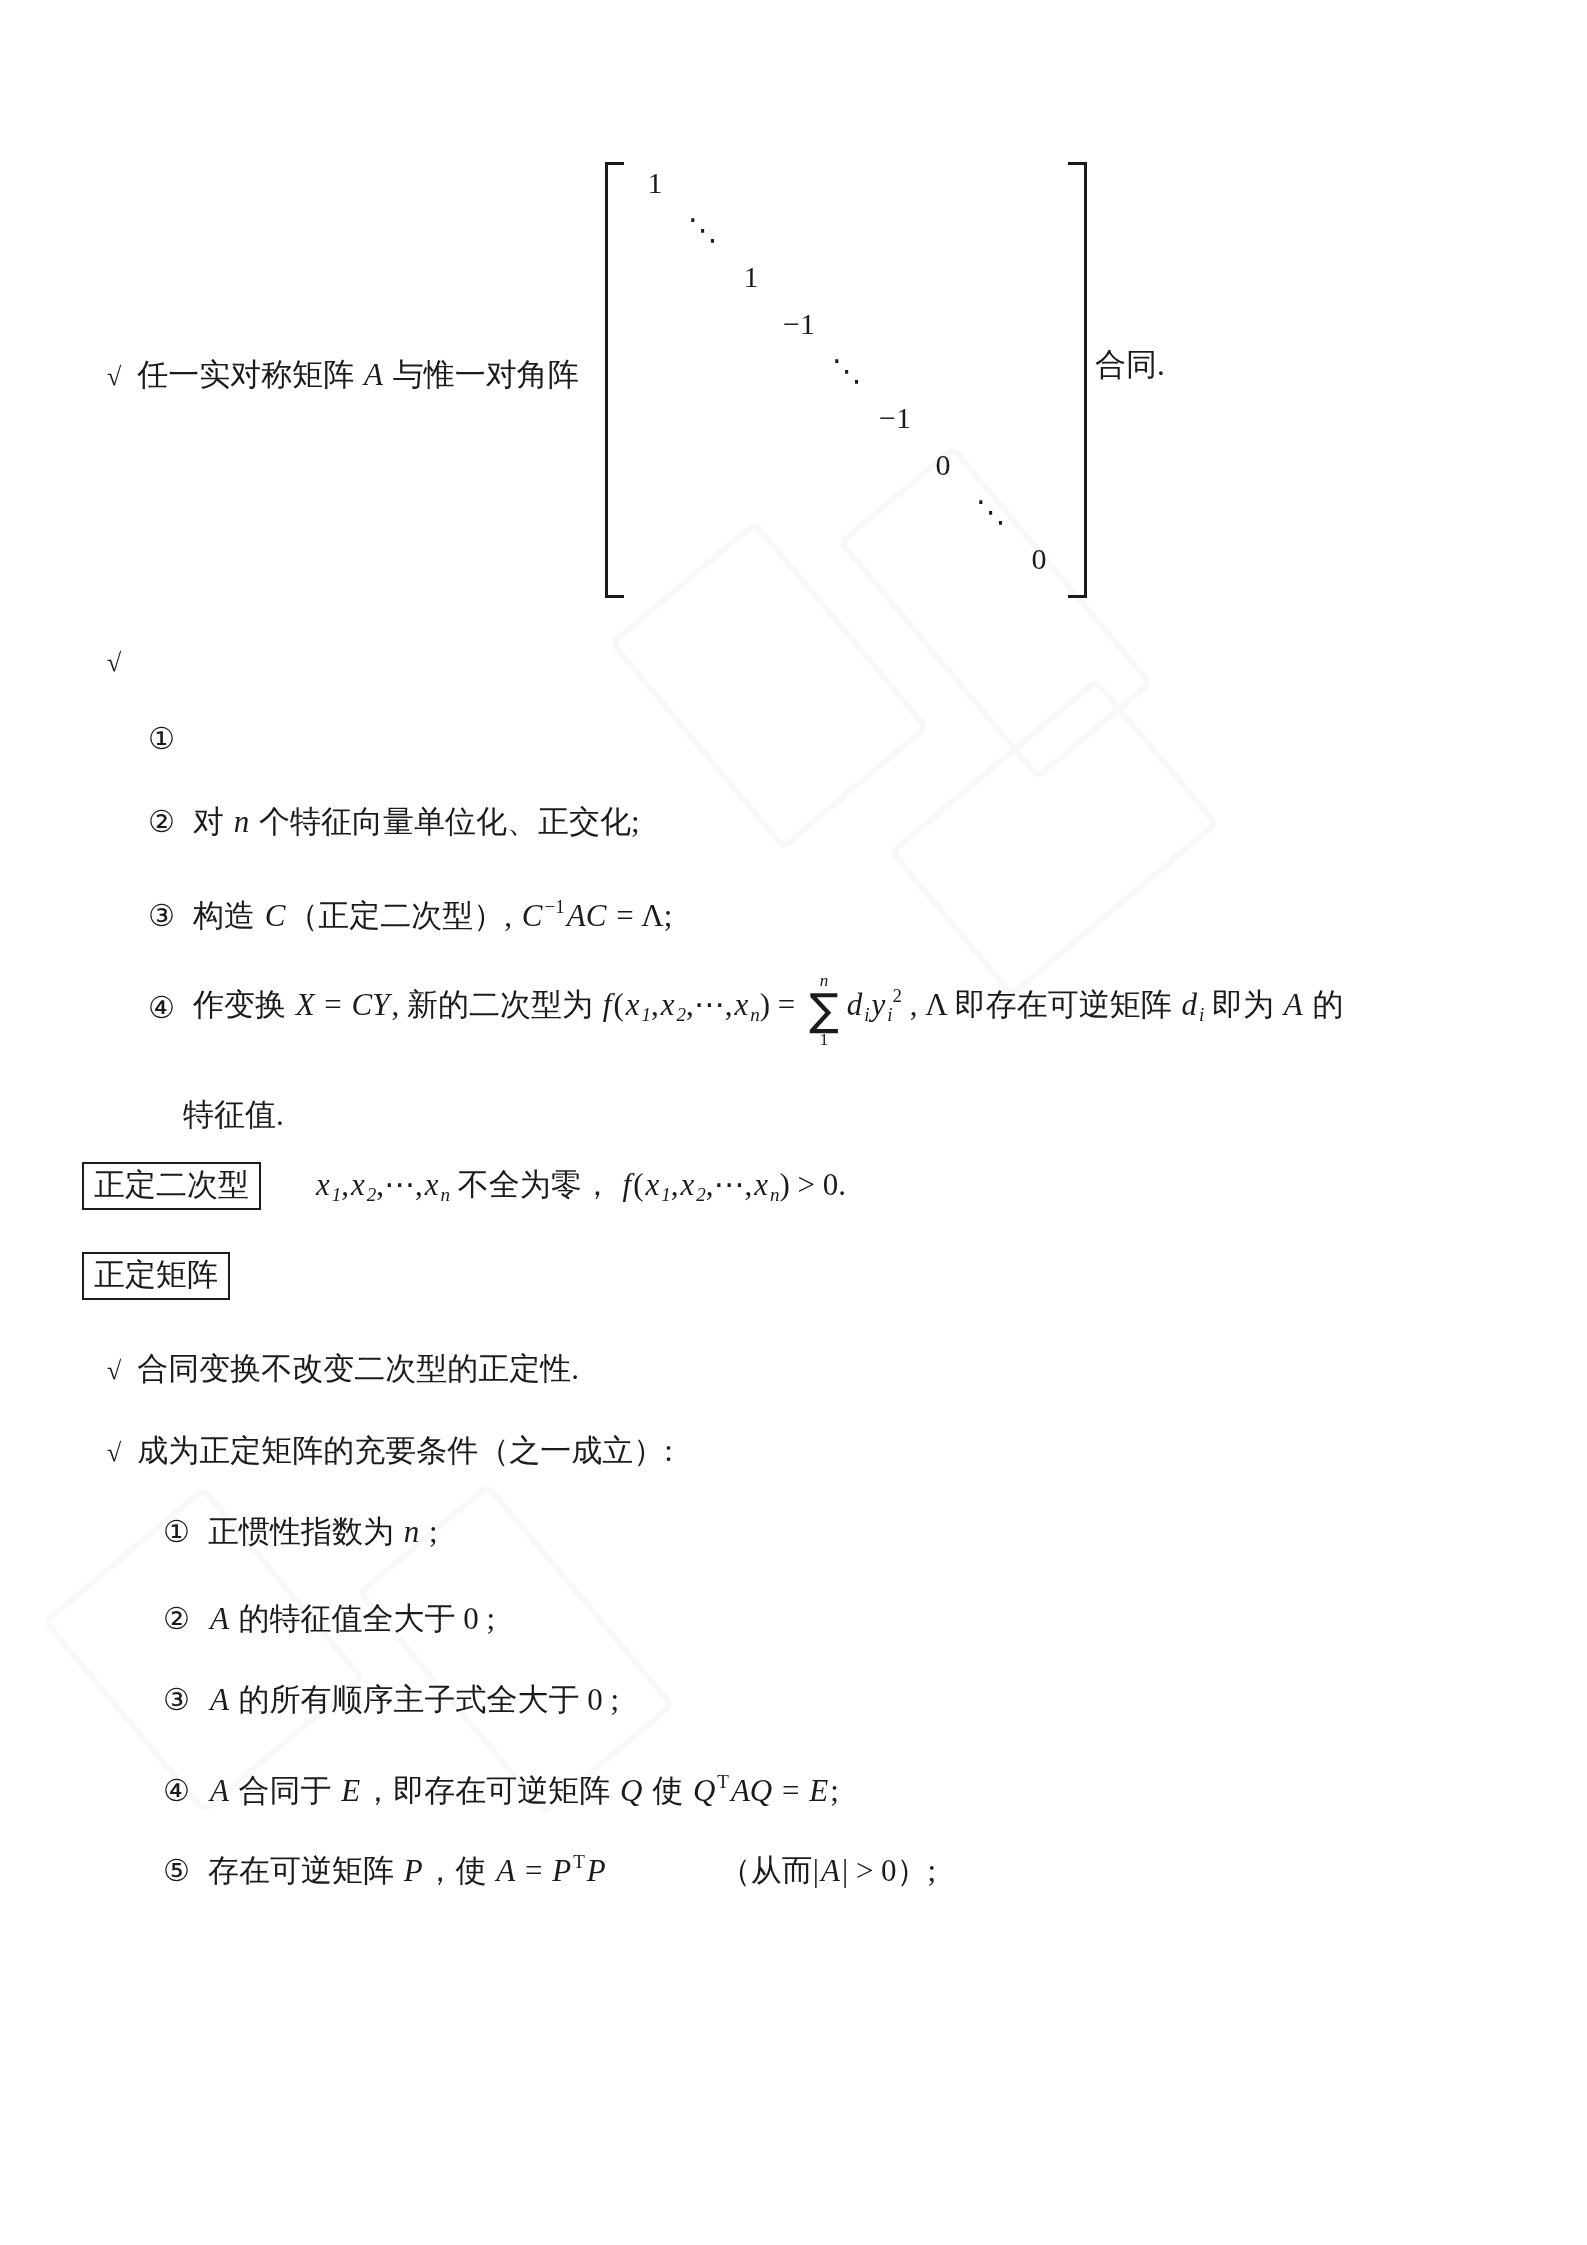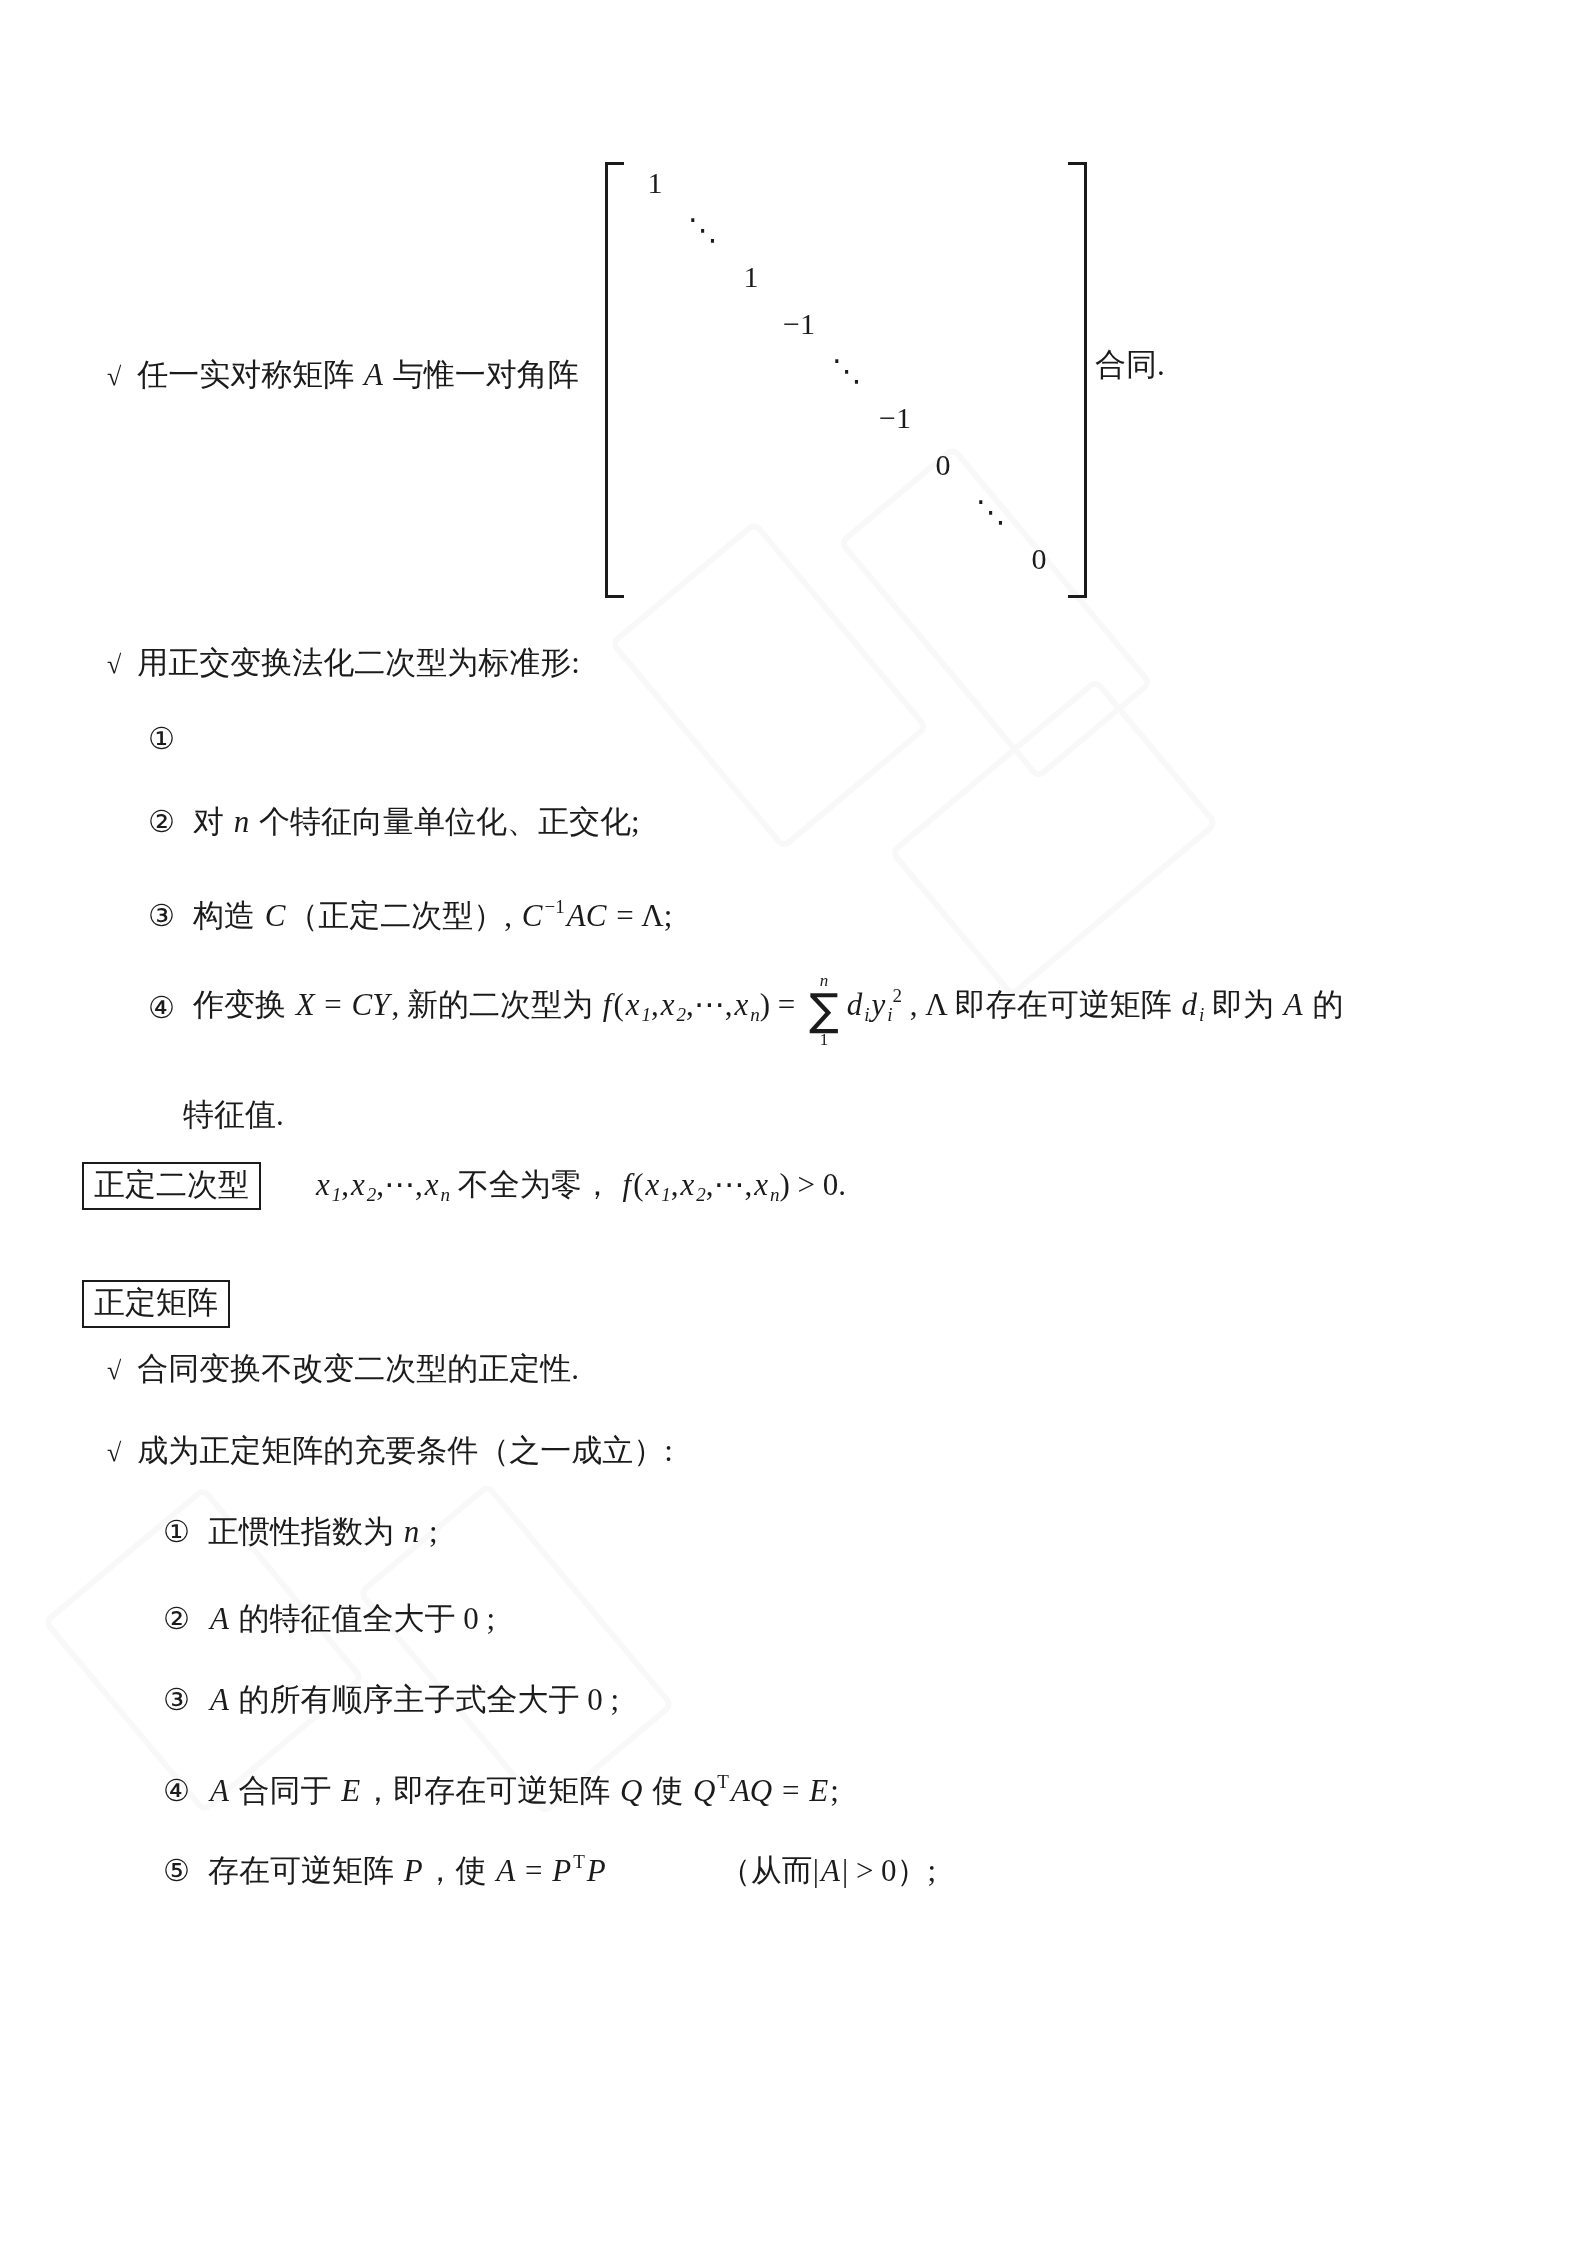--- a/index.html
+++ b/index.html
@@ -84,21 +84,20 @@
         <span class="mat-cell" style="left: 410px; top: 380px;">0</span>
       </span>
   </div>
 
   <div class="line" style="left:1095px;top:342px;">
     <span class="segs"><span class="sg-c">合同.</span></span>
   </div>
 
   <div class="line" style="left:107px;top:640px;">
     <span class="bullet">√</span>
-    <span class="segs"><span class="sg-c">用正交变换法化二次型为标准形:</span></span>
   </div>
 
   <div class="line" style="left:148px;top:716px;">
     <span class="num">①</span>
   </div>
   <div class="line" style="left:148px;top:799px;">
     <span class="num">②</span>
     <span class="segs"><span class="sg-c">对 </span><span class="sg-i">n</span><span class="sg-c"> 个特征向量单位化、正交化;</span></span>
   </div>
   <div class="line" style="left:148px;top:884px;">
@@ -115,21 +114,21 @@
   </div>
   <div class="line" style="left:183px;top:1092px;">
     <span class="segs"><span class="sg-c">特征值.</span></span>
   </div>
 
   <div class="line defline" style="left:82px;top:1162px;gap:27px;">
     <span class="defbox">正定二次型</span>
     <span class="segs"><span class="sg-i">x</span><span class="sg-sub">1</span><span class="sg-m">,</span><span class="sg-i">x</span><span class="sg-sub">2</span><span class="sg-m">,⋯,</span><span class="sg-i">x</span><span class="sg-sub">n</span><span class="sg-c"> 不全为零， </span><span class="sg-i">f</span><span class="sg-m">(</span><span class="sg-i">x</span><span class="sg-sub">1</span><span class="sg-m">,</span><span class="sg-i">x</span><span class="sg-sub">2</span><span class="sg-m">,⋯,</span><span class="sg-i">x</span><span class="sg-sub">n</span><span class="sg-m">) &gt; 0.</span></span>
   </div>
 
-  <div class="line defline" style="left:82px;top:1280px;">
+  <div class="line defline" style="left:82px;top:1252px;">
     <span class="defbox">正定矩阵</span>
   </div>
 
   <div class="line" style="left:107px;top:1346px;">
     <span class="bullet">√</span>
     <span class="segs"><span class="sg-c">合同变换不改变二次型的正定性.</span></span>
   </div>
 
   <div class="line" style="left:107px;top:1428px;">
     <span class="bullet">√</span>

